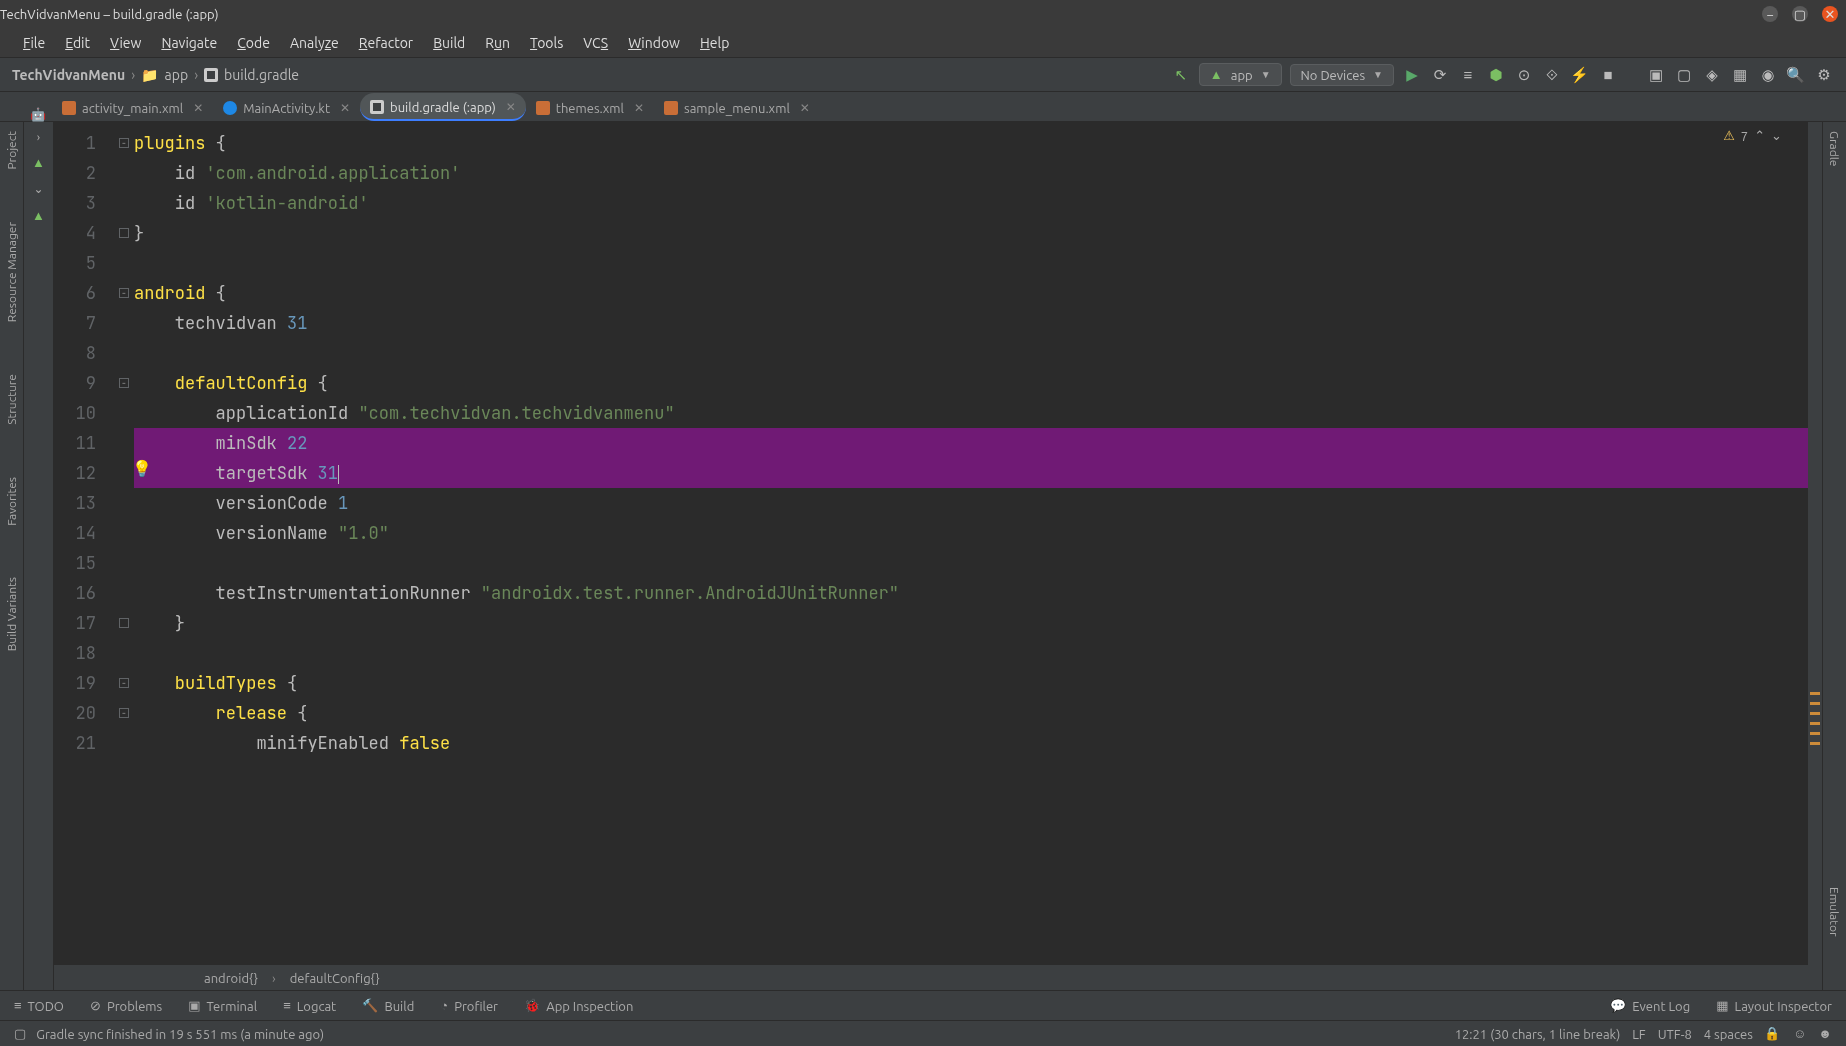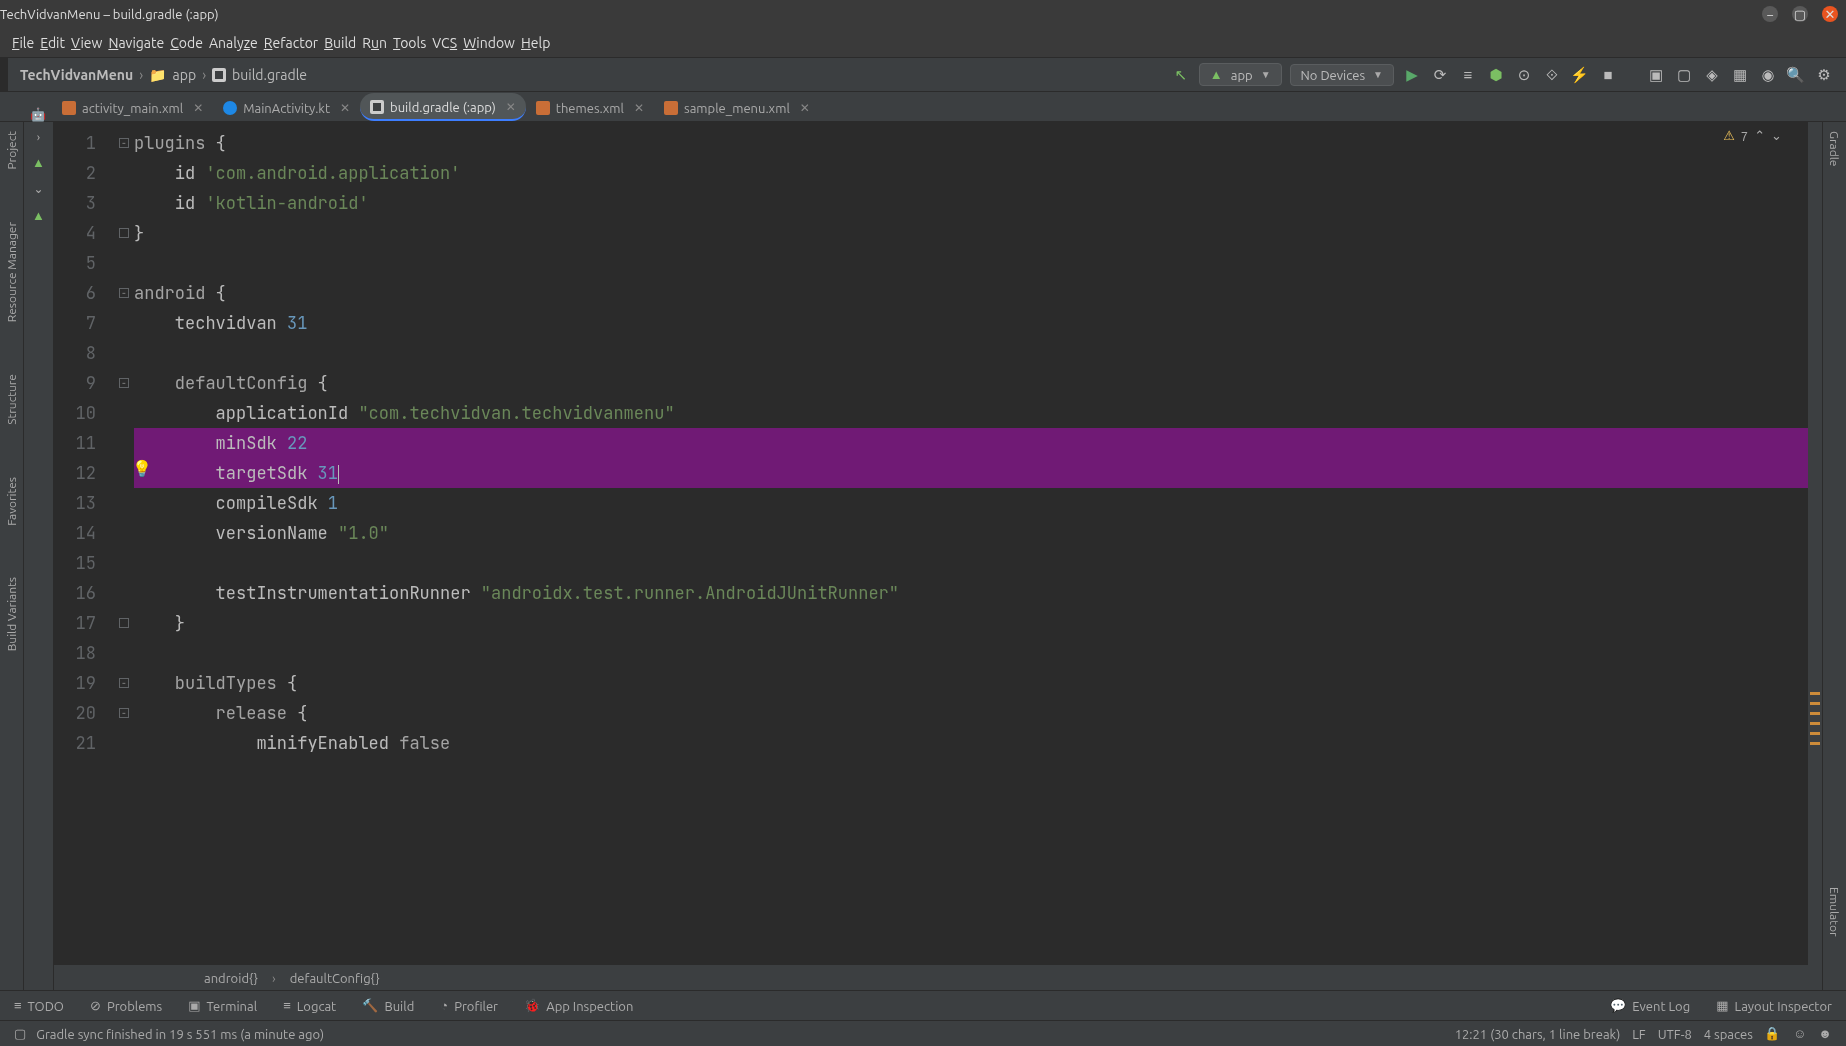--- a/index.html
+++ b/index.html
@@ -3,24 +3,24 @@
 <meta charset="utf-8">
 <style>
 * { margin: 0; padding: 0; box-sizing: border-box; }
 body { font-family: "Ubuntu", "Segoe UI", sans-serif; background: #2b2b2b; color: #bbb; font-size: 13px; overflow: hidden; width: 1846px; height: 1046px; }
 
 .titlebar { background: #3a3a3a; height: 28px; display: flex; align-items: center; position: relative; color: #ddd; }
 .titlebar .win-controls { position: absolute; right: 8px; display: flex; gap: 14px; align-items: center; }
 .wc { width: 16px; height: 16px; border-radius: 50%; display:inline-flex;align-items:center;justify-content:center; }
 .wc.min { background:#595959; } .wc.max{background:#595959;} .wc.close{background:#e95420;}
 
-.menubar { background: #3a3a3a; height: 30px; display: flex; align-items: center; padding: 0 12px; gap: 6px; color: #ddd; font-size: 14px; border-bottom:1px solid #2b2b2b; }
+.menubar { background: #3a3a3a; height: 30px; display: flex; align-items: center; padding: 0 23px; gap: 20px; color: #ddd; font-size: 14px; border-bottom:1px solid #2b2b2b; }
 .menubar .m u{text-decoration: underline;}
 
-.navbar { background: #3c3f41; height: 34px; display: flex; align-items: center; padding: 0 12px; color: #bbb; border-bottom:1px solid #2b2b2b;margin-left:8px; }
+.navbar { background: #3c3f41; height: 34px; display: flex; align-items: center; padding: 0 12px; color: #bbb; border-bottom:1px solid #2b2b2b; }
 .breadcrumb { display: flex; align-items: center; gap: 6px; font-size:14px; }
 .bc-sep { color:#888; }
 .navbar .right { margin-left:auto; display:flex; align-items:center; gap:8px; }
 .run-combo { background:#4b4e50; border:1px solid #5a5d5f; border-radius:4px; padding:3px 10px; display:flex; align-items:center; gap:8px; font-size:13px; }
 .run-combo .caret { font-size:10px; color:#aaa; }
 .ic { width:20px; height:20px; display:inline-flex; align-items:center; justify-content:center; font-size:15px; }
 .play { color:#59a869; }
 .warn-tri { color:#f2c55c; }
 .green { color:#7bbf63; }
 
@@ -44,21 +44,21 @@
 .editor { flex:1; display:flex; flex-direction:column; background:#2b2b2b; position:relative; }
 .editor-body { flex:1; display:flex; font-family:"JetBrains Mono","Consolas",monospace; font-size:17px; overflow:hidden; }
 .gutter { width:60px; text-align:right; color:#606366; padding-top:6px; user-select:none; }
 .gline{height:30px;line-height:30px;padding-right:18px;position:relative;}
 .fold-col { width:20px; color:#606366; padding-top:6px; }
 .fcell{height:30px;display:flex;align-items:center;justify-content:center;}
 .fold-m{width:10px;height:10px;border:1px solid #606366;display:flex;align-items:center;justify-content:center;font-size:9px;line-height:1;color:#999;}
 .code { flex:1; padding-top:6px; position:relative; }
 .cl{height:30px;line-height:30px;white-space:pre;}
 .cl.sel{background:#701a75;}
-.kw{color:#a3a3a3;} .str{color:#6a8759;} .num{color:#6897bb;}
+.kw{color:#fde047;} .str{color:#6a8759;} .num{color:#6897bb;}
 .bulb{position:absolute;left:-2px;top:336px;color:#f0a732;font-size:16px;z-index:3;}
 .caret-cursor{display:inline-block;width:1px;height:19px;background:#bbb;vertical-align:middle;}
 
 .top-right-badge{position:absolute;right:40px;top:6px;font-size:13px;color:#aaa;display:flex;align-items:center;gap:6px;}
 .stripe{position:absolute;right:0;top:0;width:14px;height:100%;background:#3c3f41;}
 .stripe .wmark{position:absolute;right:2px;width:10px;height:3px;background:#cc8b3a;}
 
 .breadcrumb-bottom{height:26px;background:#3c3f41;border-top:1px solid #2b2b2b;display:flex;align-items:center;padding-left:150px;font-size:13px;color:#aaa;gap:14px;}
 
 .bottombar{height:30px;background:#3c3f41;border-top:1px solid #2b2b2b;display:flex;align-items:center;padding:0 14px;font-size:13px;color:#aaa;gap:26px;}
@@ -261,21 +261,21 @@
           <div class="cl"><span>    id </span><span class="str">'kotlin-android'</span></div>
           <div class="cl"><span>}</span></div>
           <div class="cl"><span></span></div>
           <div class="cl"><span class="kw">android </span><span>{</span></div>
           <div class="cl"><span>    techvidvan </span><span class="num">31</span></div>
           <div class="cl"><span></span></div>
           <div class="cl"><span class="kw">    defaultConfig </span><span>{</span></div>
           <div class="cl"><span>        applicationId </span><span class="str">"com.techvidvan.techvidvanmenu"</span></div>
           <div class="cl sel"><span>        minSdk </span><span class="num">22</span></div>
           <div class="cl sel"><span>        targetSdk </span><span class="num">31</span><span class="caret-cursor"></span></div>
-          <div class="cl"><span>        compileSdk </span><span class="num">1</span></div>
+          <div class="cl"><span>        versionCode </span><span class="num">1</span></div>
           <div class="cl"><span>        versionName </span><span class="str">"1.0"</span></div>
           <div class="cl"><span></span></div>
           <div class="cl"><span>        testInstrumentationRunner </span><span class="str">"androidx.test.runner.AndroidJUnitRunner"</span></div>
           <div class="cl"><span>    }</span></div>
           <div class="cl"><span></span></div>
           <div class="cl"><span class="kw">    buildTypes </span><span>{</span></div>
           <div class="cl"><span class="kw">        release </span><span>{</span></div>
           <div class="cl"><span>            minifyEnabled </span><span class="kw">false</span></div>
         </div>
       <div class="stripe">

